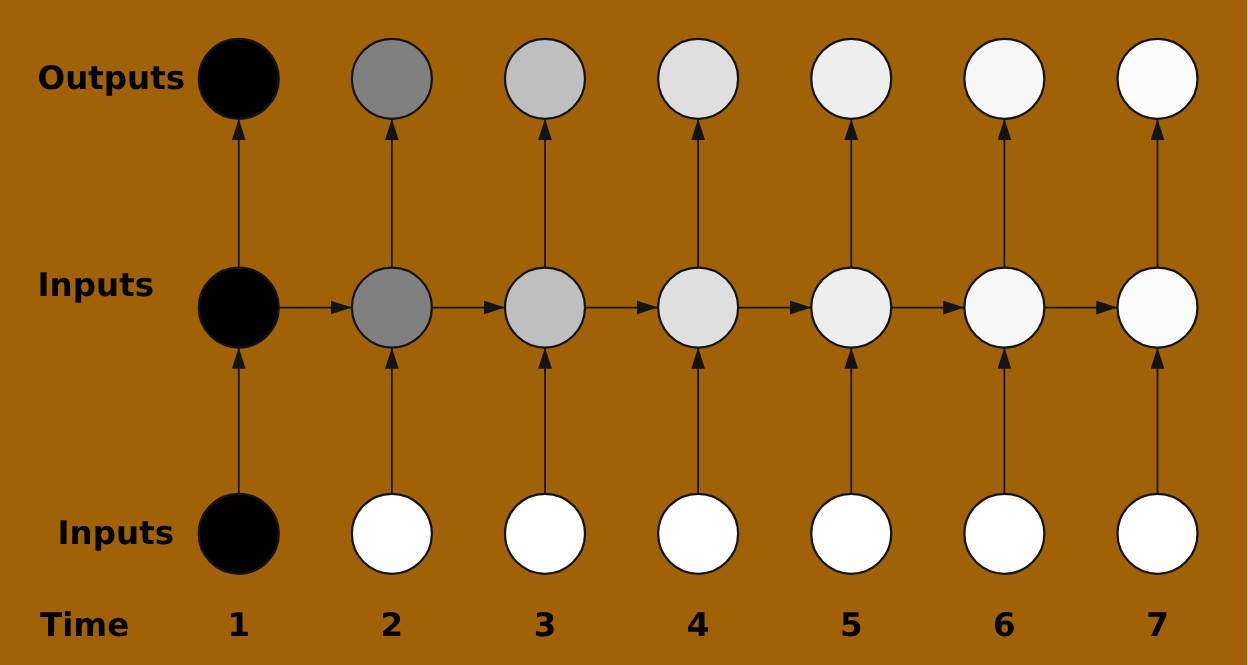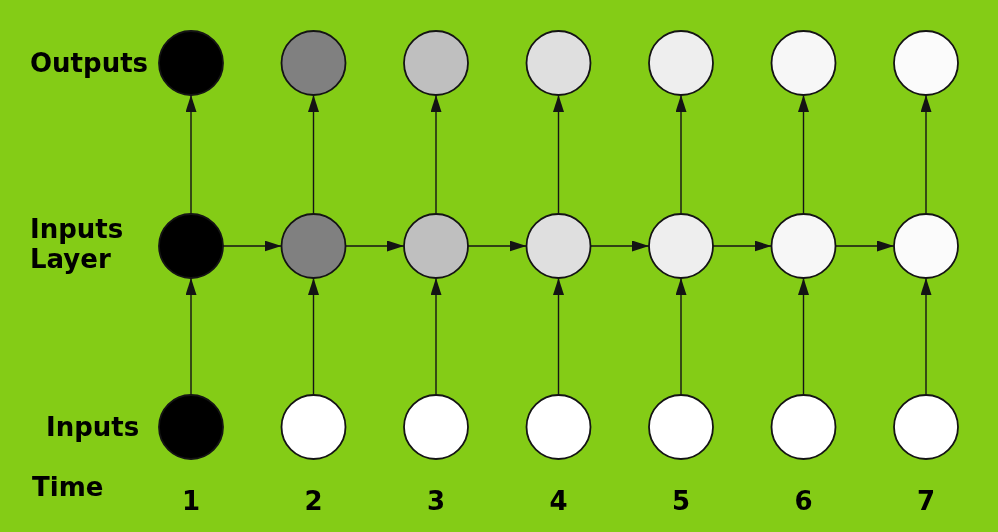--- a/index.html
+++ b/index.html
@@ -1,36 +1,36 @@
 <!DOCTYPE html>
 <html><head>
 <meta charset="utf-8">
 <style>
   html, body { margin: 0; padding: 0; background: #ffffff; }
   .figure {
     position: relative;
     width: 998px;
     height: 532px;
-    background: #84cc16;
+    background: #a16207;
     overflow: hidden;
     font-family: "DejaVu Sans", "Liberation Sans", sans-serif;
     color: #000000;
   }
   .figure svg { position: absolute; left: 0; top: 0; }
   .label {
     position: absolute;
     font-size: 26px;
     font-weight: 600;
     line-height: 30px;
     white-space: nowrap;
   }
   .label-outputs { left: 30px; top: 48px; }
   .label-hidden  { left: 30px; top: 214px; }
   .label-inputs  { left: 46px; top: 412px; }
-  .label-time    { left: 32px; top: 472px; text-align: center; }
+  .label-time    { left: 32px; top: 486px; text-align: center; }
   .tnum {
     position: absolute;
     top: 486px;
     transform: translateX(-50%);
     font-size: 26px;
     font-weight: 600;
     line-height: 30px;
   }
 </style>
 </head>
@@ -83,21 +83,20 @@
       <circle cx="558.5" cy="427" r="32" fill="#ffffff" stroke="#141414" stroke-width="1.8"></circle>
       <circle cx="681" cy="427" r="32" fill="#ffffff" stroke="#141414" stroke-width="1.8"></circle>
       <circle cx="803.5" cy="427" r="32" fill="#ffffff" stroke="#141414" stroke-width="1.8"></circle>
       <circle cx="926" cy="427" r="32" fill="#ffffff" stroke="#141414" stroke-width="1.8"></circle>
     </svg>
 
   <div class="label label-outputs">Outputs</div>
 
   <div class="label label-hidden">
     <div>Inputs</div>
-    <div>Layer</div>
   </div>
 
   <div class="label label-inputs">Inputs</div>
 
   <div class="label label-time">Time</div>
 
   <div id="time-steps">
       <div class="tnum" style="left: 191px;">1</div>
       <div class="tnum" style="left: 313.5px;">2</div>
       <div class="tnum" style="left: 436px;">3</div>

